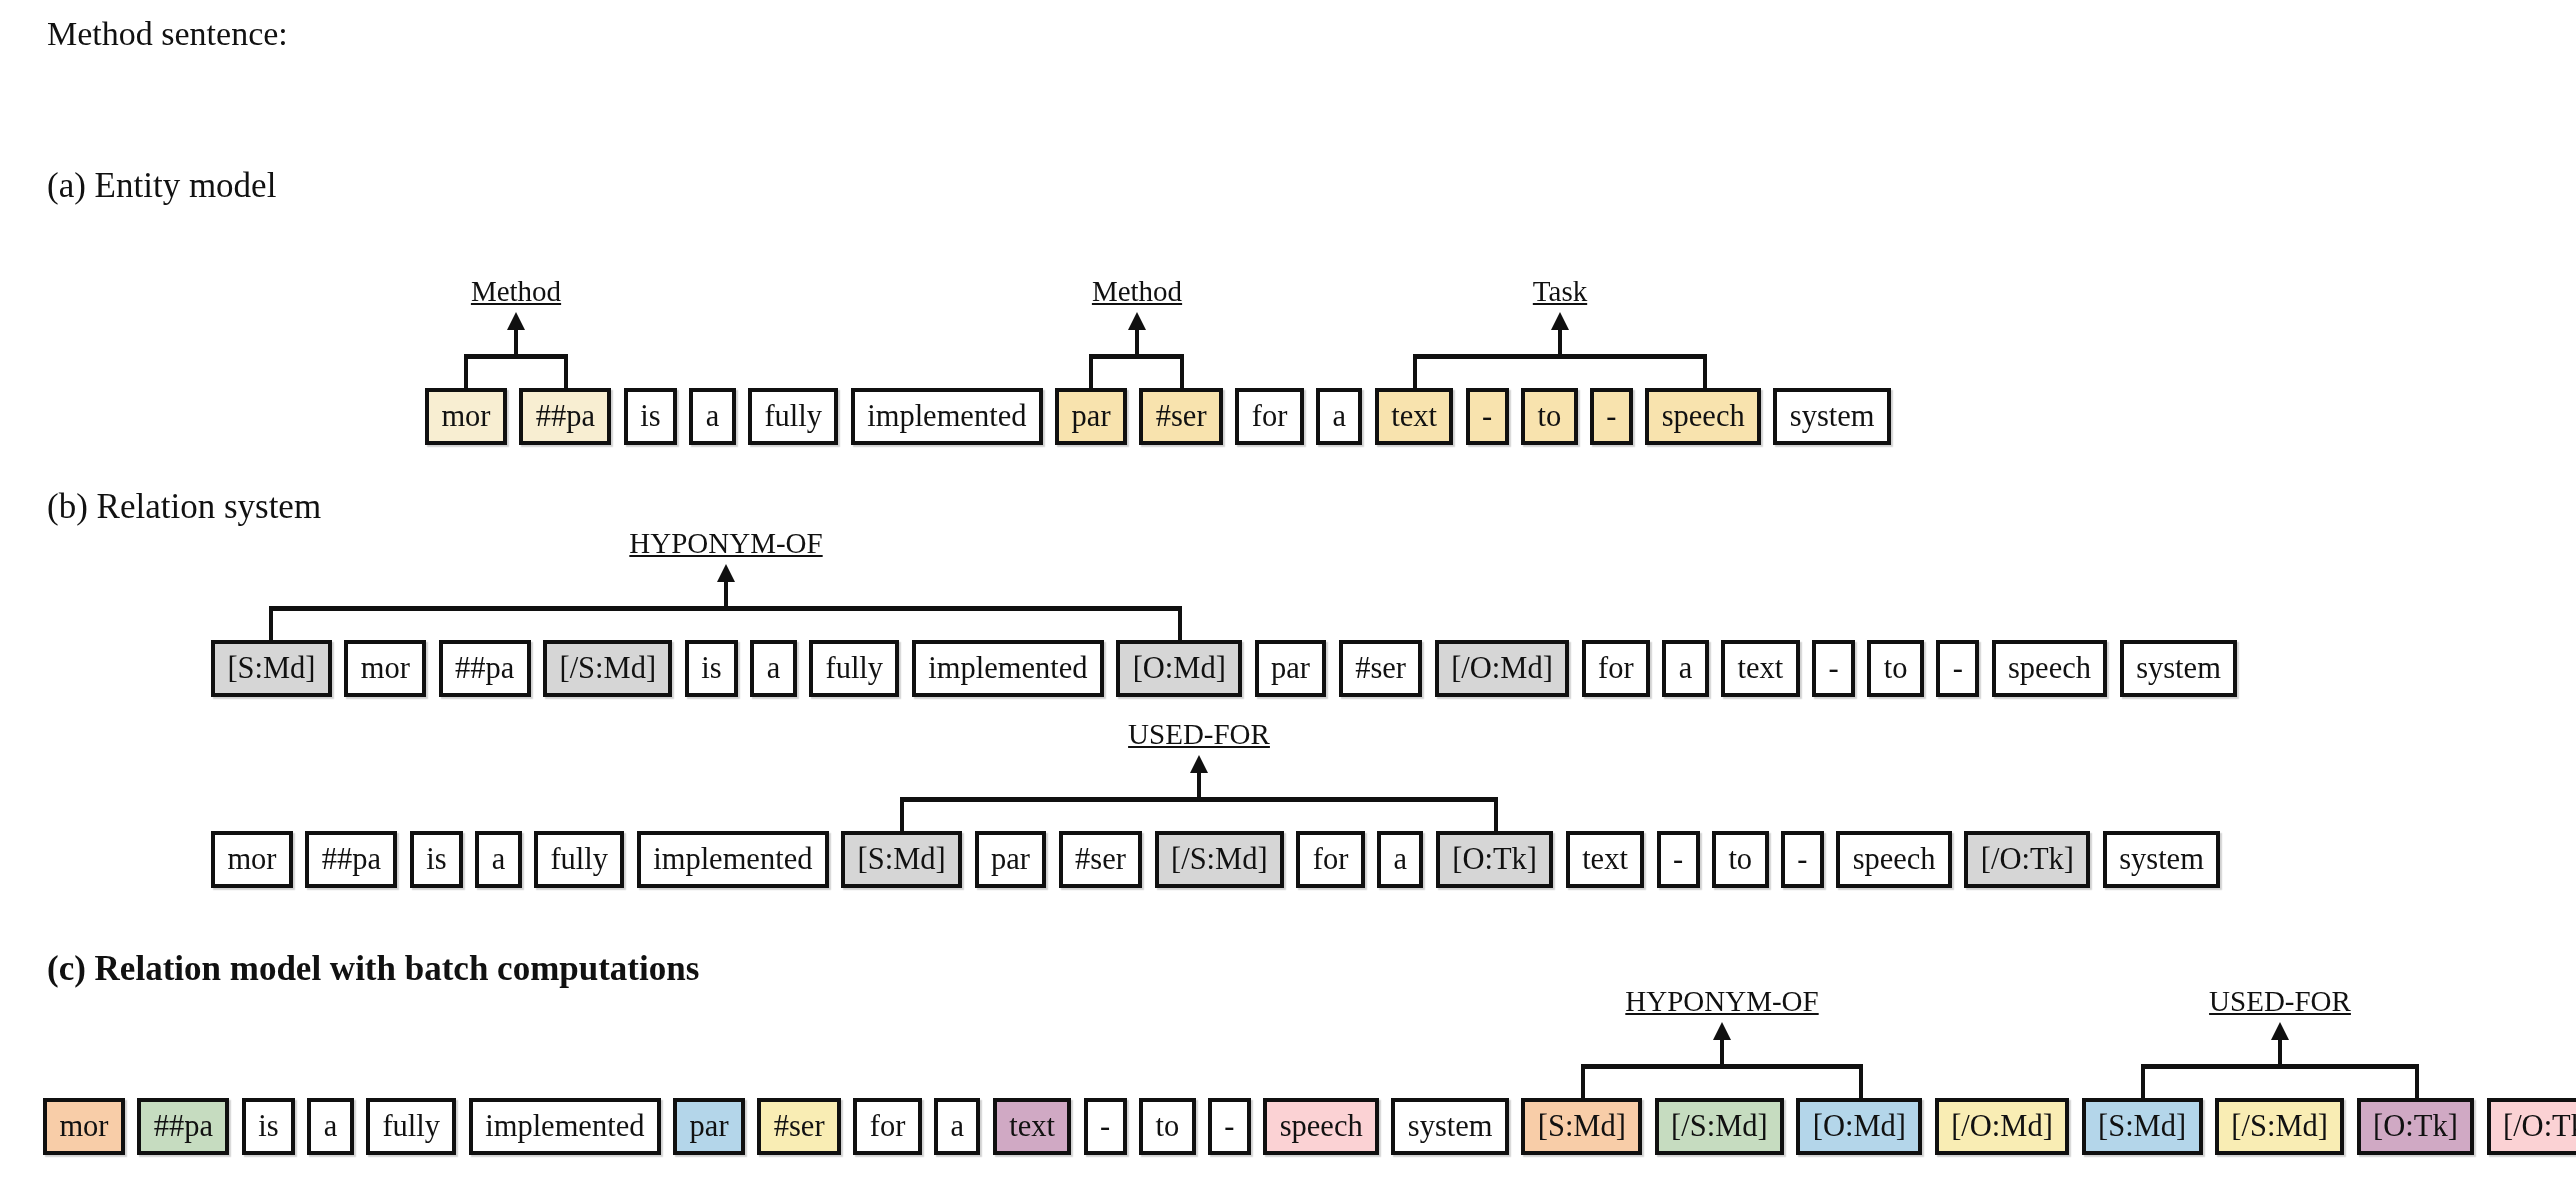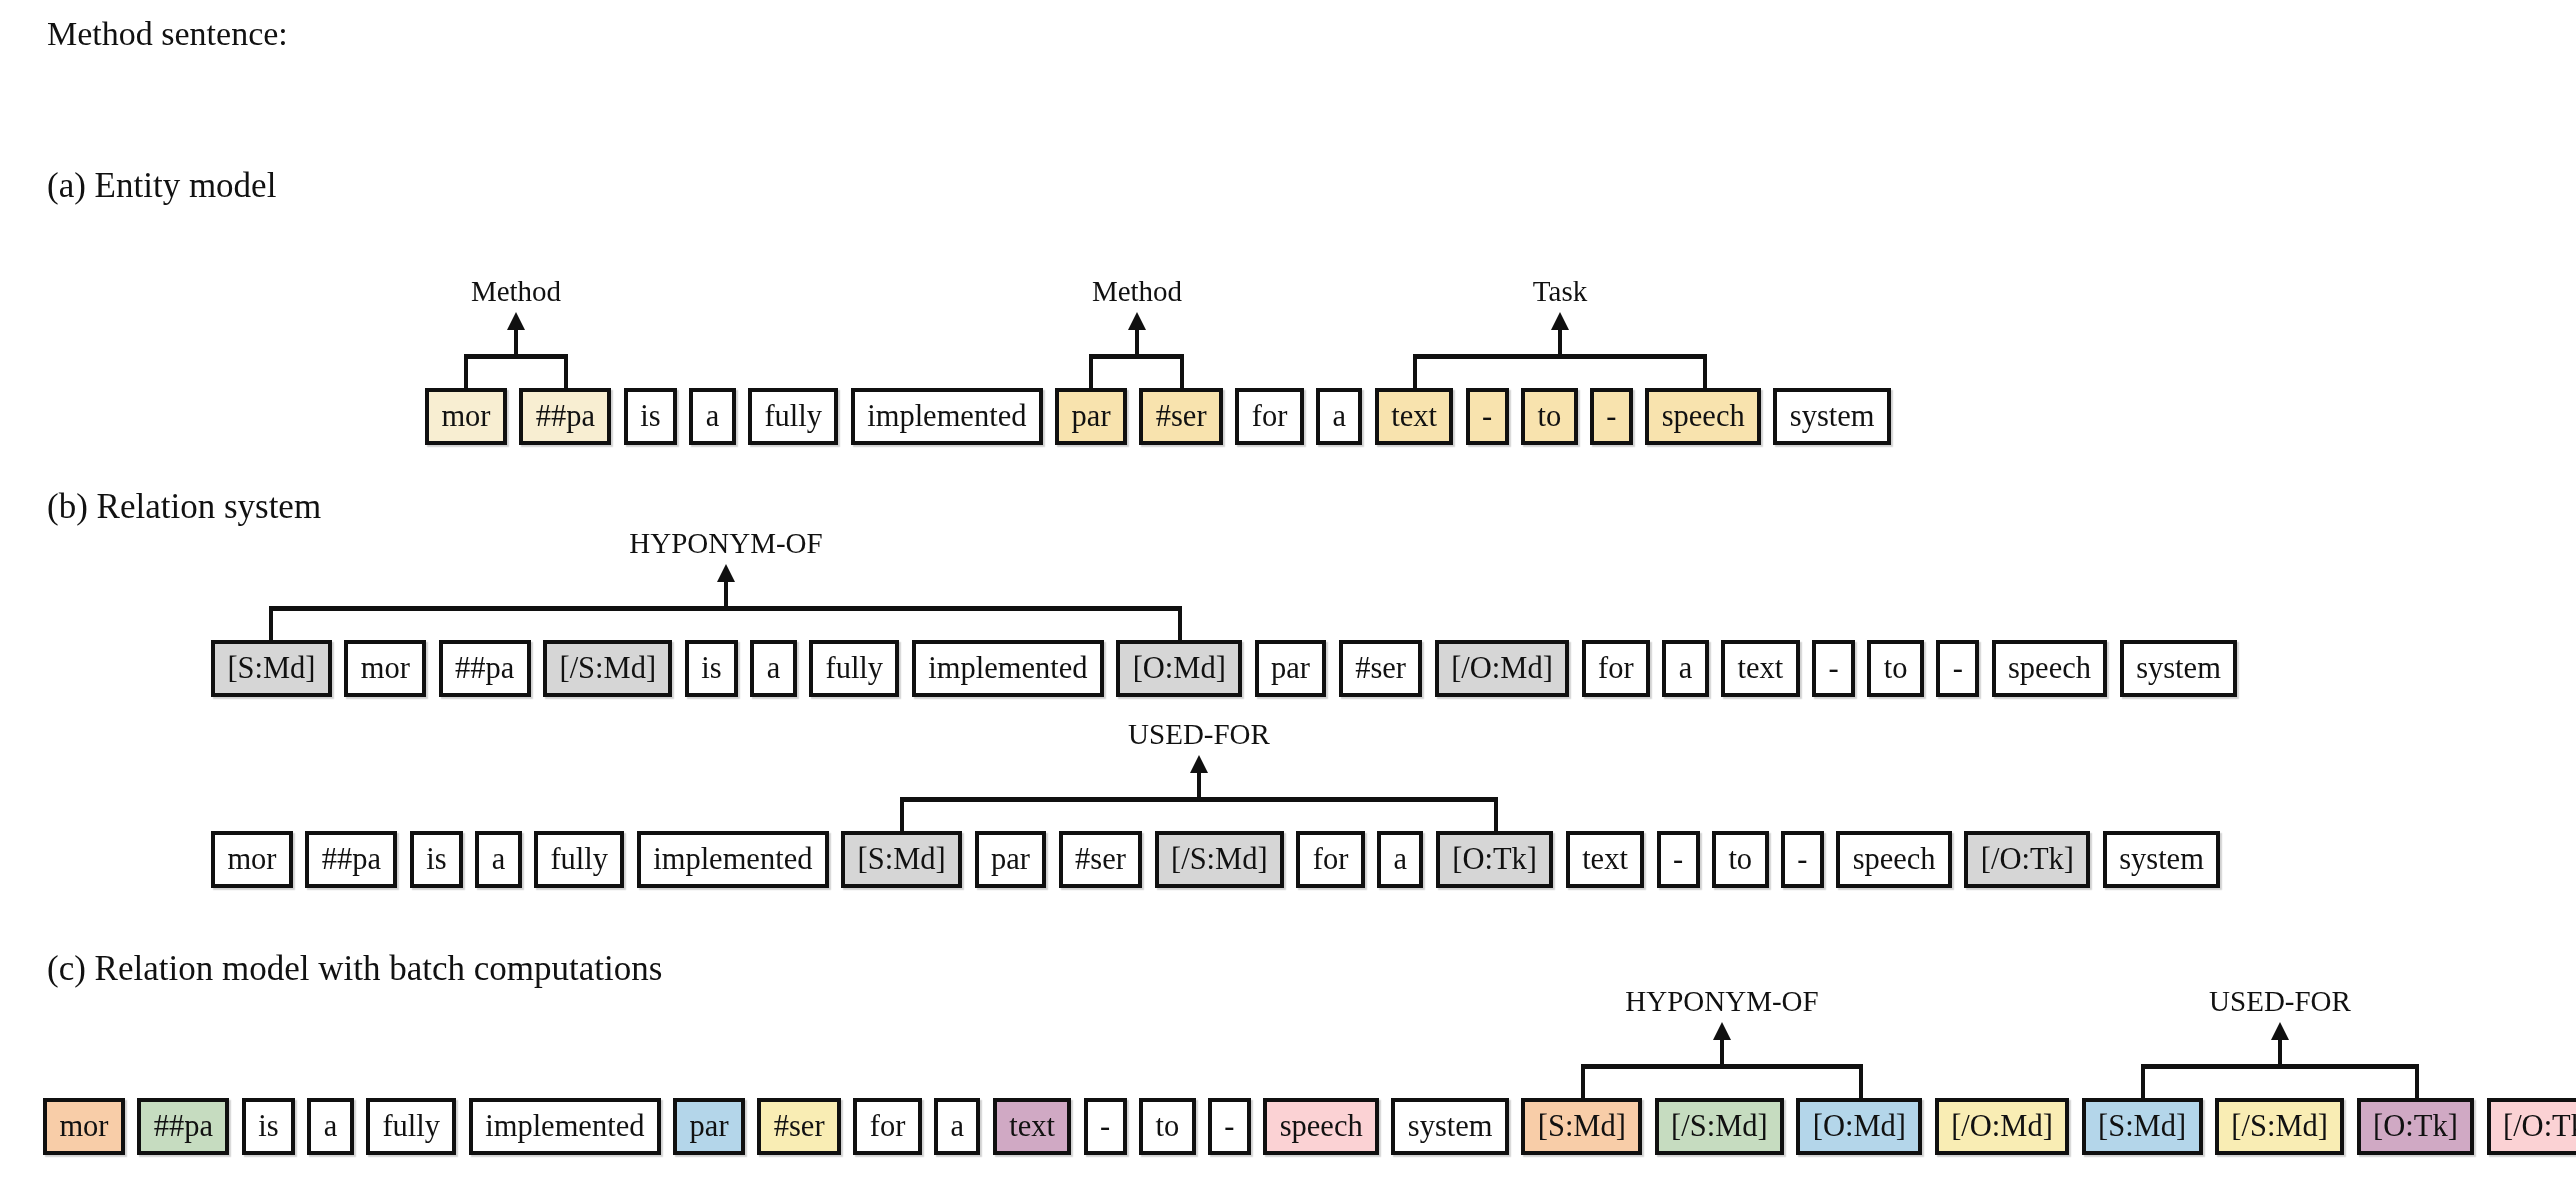--- a/index.html
+++ b/index.html
@@ -17,21 +17,21 @@
   .token{
     display:inline-flex;align-items:center;justify-content:center;
     border:4px solid #101010;background:#fff;
     font-size:30.5px;line-height:1.28;padding:5.1px 12.4px;white-space:nowrap;
     box-shadow:1.7px 2.3px 1.1px rgba(0,0,0,0.18);
   }
   
   .bk-bracket{position:absolute;box-sizing:border-box;border:4px solid #101010;border-bottom:none;border-top-width:5.1px;background:transparent;}
   .bk-stem{position:absolute;width:4px;background:#101010;}
   .bk-head{position:absolute;width:0;height:0;border-left:9px solid transparent;border-right:9px solid transparent;border-bottom:18px solid #101010;}
-  .bk-label{position:absolute;transform:translateX(-50%);font-size:29px;line-height:1.1;white-space:nowrap;color:#111;}
+  .bk-label{position:absolute;transform:translateX(-50%);font-size:29px;line-height:1.1;white-space:nowrap;color:#111;text-decoration:underline;}
 </style>
 </head>
 <body>
 
 <div class="abs" style="left:47px;top:8px;">
   <div class="caption-line">Method sentence:</div>
 </div>
 
 <h2 class="abs sec-title" style="left:47px;top:165px;">(a) Entity model</h2>
 <div class="row" id="row-a1" style="left:425px;top:269px;">
@@ -118,21 +118,21 @@
       <span class="token" style="background: rgb(255, 255, 255);">speech</span>
       <span class="token" style="background: rgb(214, 214, 214);">[/O:Tk]</span>
       <span class="token" style="background: rgb(255, 255, 255);">system</span>
     </div>
 <div class="bk-bracket" style="left: 689px; top: 85px; width: 598px; height: 34px;"></div>
     <div class="bk-stem" style="left: 986px; top: 59px; height: 26px;"></div>
     <div class="bk-head" style="left: 979px; top: 43px;"></div>
     <div class="bk-label" style="left: 988px; top: 6.8px;">USED-FOR</div>
   </div>
 
-<h2 class="abs sec-title" style="left:47px;top:948px;">(c) Relation model with batch computations</h2>
+<h2 class="abs sec-title" style="left:47px;top:948px;font-weight:bold;">(c) Relation model with batch computations</h2>
 <div class="row" id="row-c1" style="left:43px;top:979px;">
   <div class="tokens">
       <span class="token" style="background: rgb(248, 205, 168);">mor</span>
       <span class="token" style="background: rgb(198, 220, 192);">##pa</span>
       <span class="token" style="background: rgb(255, 255, 255);">is</span>
       <span class="token" style="background: rgb(255, 255, 255);">a</span>
       <span class="token" style="background: rgb(255, 255, 255);">fully</span>
       <span class="token" style="background: rgb(255, 255, 255);">implemented</span>
       <span class="token" style="background: rgb(180, 214, 234);">par</span>
       <span class="token" style="background: rgb(249, 237, 180);">#ser</span>

